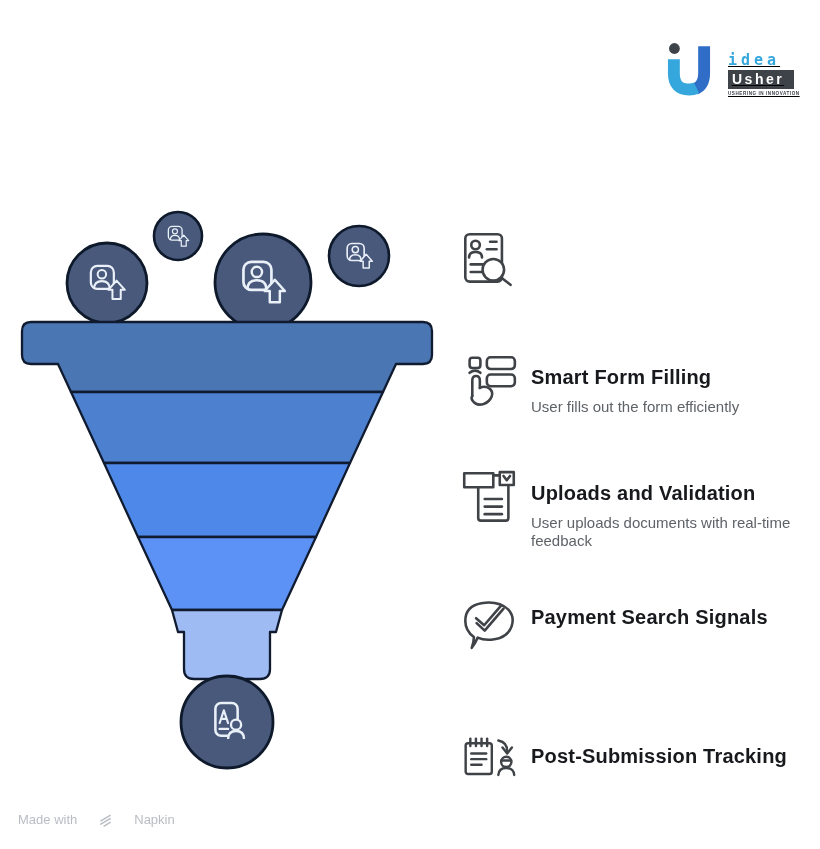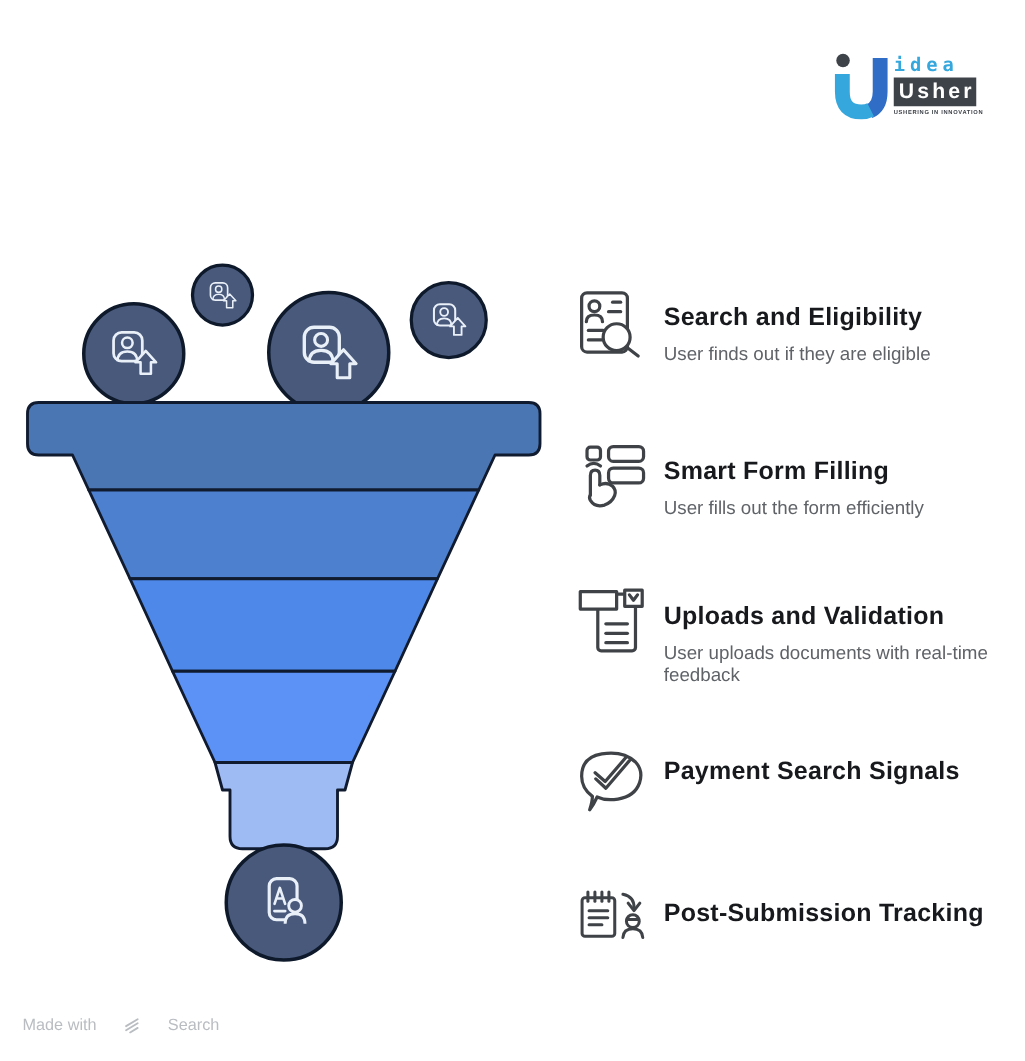--- a/index.html
+++ b/index.html
@@ -7,25 +7,25 @@
           font-family:"Liberation Sans","DejaVu Sans",sans-serif;}
   
   #funnel-svg{position:absolute;left:0;top:0;}
   
   .step{position:absolute;left:461px;width:345px;display:flex;gap:14px;}
   .step-icon{width:56px;height:56px;flex:none;}
   .step-text{padding-top:12px;width:274px;}
   .step-title{margin:0 0 9px 0;font-size:20px;font-weight:700;color:#17191c;letter-spacing:.2px;}
   .step-desc{margin:0;font-size:15px;line-height:1.22;color:#5f6368;}
   
-  .logo{position:absolute;left:666px;top:42px;display:flex;gap:3px;align-items:flex-start;}
+  .logo{position:absolute;left:666px;top:42px;display:flex;gap:16px;align-items:flex-end;text-decoration:underline;}
   .logo-right{display:flex;flex-direction:column;margin-top:3px;}
   .logo-idea{font-family:"DejaVu Sans Mono",monospace;font-size:15px;font-weight:700;
              letter-spacing:4px;color:#35a7dc;line-height:1;}
-  .logo-usher{margin-top:2px;background:#3e434a;color:#ffffff;font-weight:700;font-size:17px;
+  .logo-usher{margin-top:2px;background:#3e434a;color:#ffffff;font-weight:700;font-size:14px;
               letter-spacing:2.5px;padding:1px 4px 2px 4px;line-height:1.15;width:58px;}
   .logo-tagline{margin-top:2px;font-size:4.6px;letter-spacing:.55px;color:#3e434a;font-weight:700;white-space:nowrap;}
   
   .footer{position:absolute;left:18px;top:812px;display:flex;align-items:center;gap:22px;
           font-size:13px;color:#b9bdc2;}
   .footer svg{margin-top:1px;}
 </style>
 </head>
 <body>
 
@@ -91,24 +91,20 @@
       <rect x="4" y="3" width="34" height="44" rx="4"></rect>
       <circle cx="13.5" cy="13" r="4"></circle>
       <path d="M 7.5 24.5 Q 7.5 19.5 13.5 19.5 Q 19.5 19.5 19.5 24.5"></path>
       <path d="M 27 10 H 33"></path>
         <path d="M 24 17 H 33"></path>
       <path d="M 9 31 H 20"></path>
         <path d="M 9 38 H 20"></path>
       <circle cx="30" cy="36" r="10" fill="#ffffff"></circle>
       <path d="M 37.5 43.5 L 46 50"></path>
     </svg>
-    <div class="step-text">
-      <h3 class="step-title">Search and Eligibility</h3>
-      <p class="step-desc">User finds out if they are eligible</p>
-    </div>
   </div>
 
   <div class="step" style="top:354px">
     <svg class="step-icon" viewBox="0 0 52 52" fill="none" stroke="#3f4347" stroke-width="2.4" stroke-linecap="round" stroke-linejoin="round">
       <rect x="8" y="3.5" width="10" height="9.5" rx="2.5"></rect>
       <rect x="24" y="3" width="26" height="11" rx="3.5"></rect>
       <rect x="24" y="19" width="26" height="11" rx="3.5"></rect>
       <path d="M 8 17.5 Q 13 13.5 18 17.5"></path>
       <path d="M 10.5 39 V 24.5 Q 10.5 20.5 14 20.5 Q 17.5 20.5 17.5 24.5 V 31.5"></path>
       <path d="M 17.5 31.5 Q 23 29 27 32.5 Q 30 35.5 28.5 39.5 Q 26.5 44.5 21 46.5 Q 14 48.5 10.5 43 Q 9.2 40.6 10.5 39"></path>
@@ -139,21 +135,21 @@
     <svg class="step-icon" viewBox="0 0 52 52" fill="none" stroke="#3f4347" stroke-width="2.4" stroke-linecap="round" stroke-linejoin="round">
       <path d="M 10 50 Q 12 44 12 40 Q 4 34 4 25 Q 4 11 19 8.5 Q 35 6 44 14.5 Q 50 21 47 30 Q 43.5 40 31 42 Q 22 43.5 15.5 40.5 Q 13 46 10 50 Z"></path>
       <path d="M 14.5 27 L 22 34 L 39.5 13.5"></path>
       <path d="M 14 22.5 L 21.5 29 L 37 11"></path>
     </svg>
     <div class="step-text">
       <h3 class="step-title">Payment Search Signals</h3>
     </div>
   </div>
 
-  <div class="step" style="top:708px">
+  <div class="step" style="top:733px">
     <svg class="step-icon" viewBox="0 0 60 60" fill="none" stroke="#3f4347" stroke-width="2.6" stroke-linecap="round" stroke-linejoin="round">
       <rect x="5" y="11" width="28" height="33" rx="2.5"></rect>
       <path d="M 10 6 V 14"></path>
         <path d="M 16 6 V 14"></path>
         <path d="M 22 6 V 14"></path>
         <path d="M 28 6 V 14"></path>
       <path d="M 11 22 H 27"></path>
         <path d="M 11 28 H 27"></path>
         <path d="M 11 34 H 22"></path>
       <path d="M 40 8 Q 50 10 49.5 20"></path>
@@ -167,16 +163,16 @@
     </div>
   </div>
 
   <div class="footer">
     <span>Made with</span>
     <svg width="13" height="14" viewBox="0 0 14 14" fill="none" stroke="#b9bdc2" stroke-width="1.6" stroke-linecap="round">
       <path d="M 2 8 L 12 2"></path>
         <path d="M 2 11.5 L 12 5.5"></path>
         <path d="M 5.5 13.5 L 12 9.5"></path>
     </svg>
-    <span>Search</span>
+    <span>Napkin</span>
   </div>
 
 </div>
 
 </body></html>

